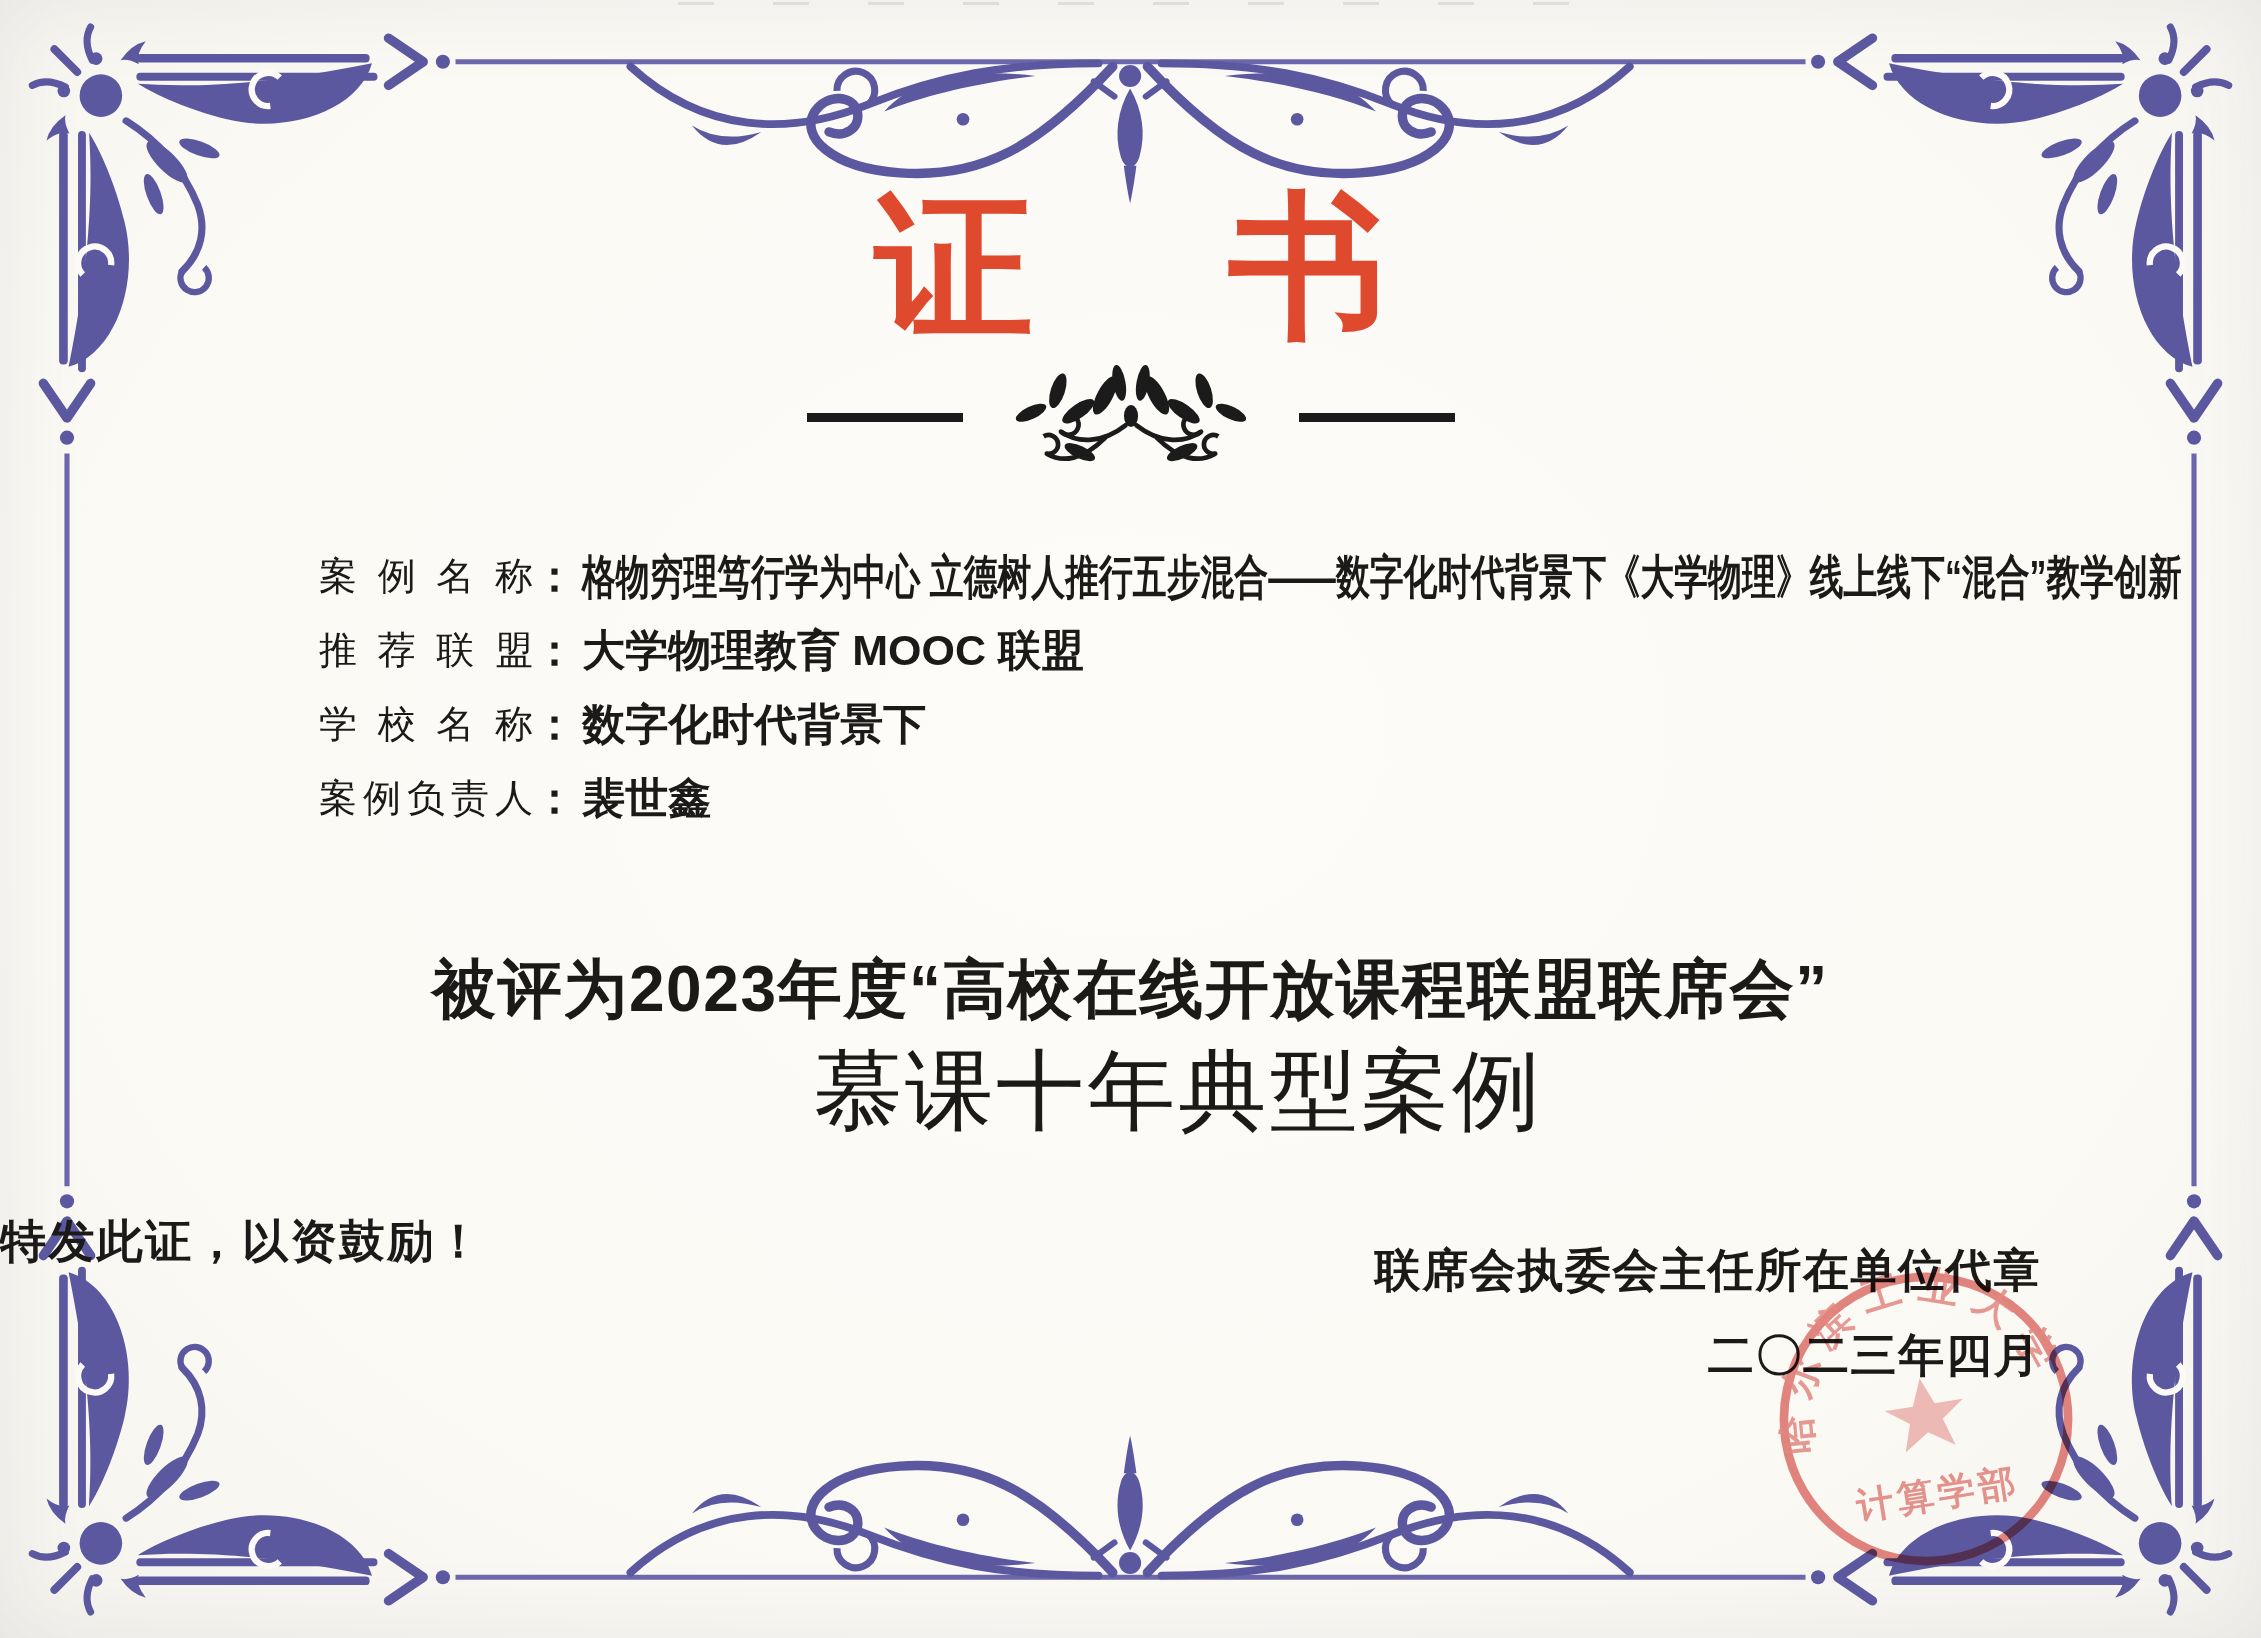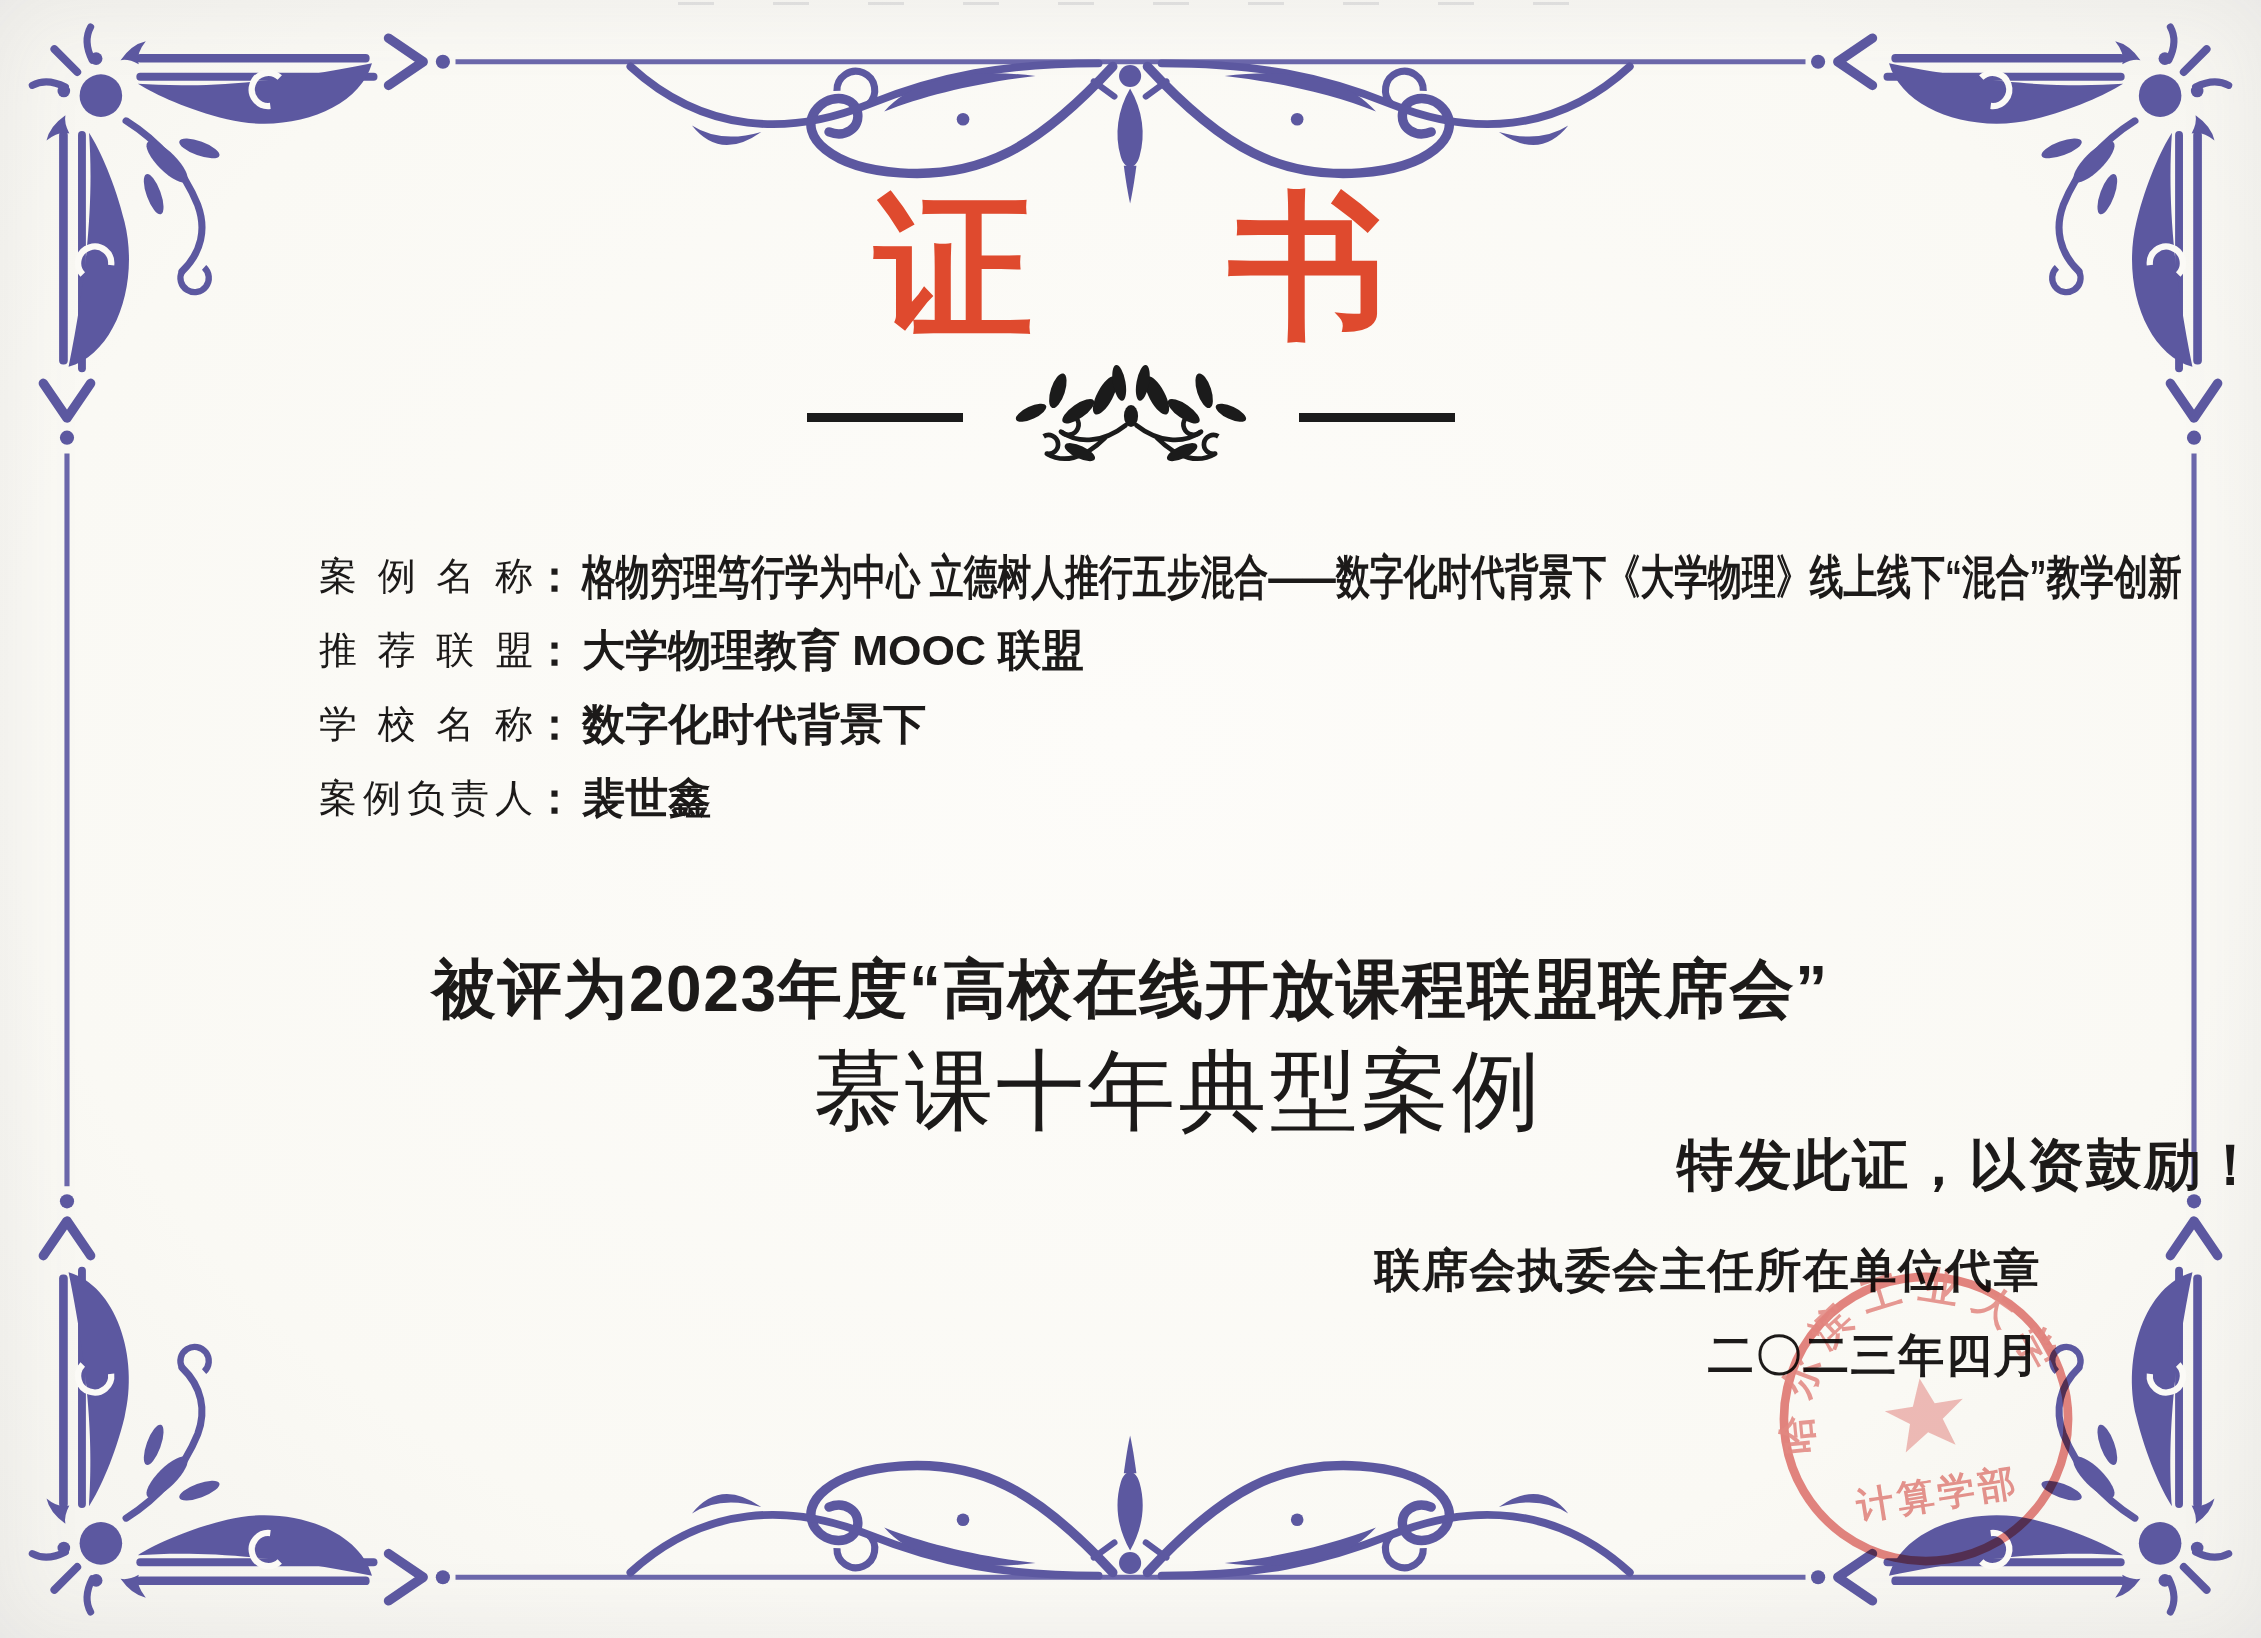--- a/index.html
+++ b/index.html
@@ -48,22 +48,22 @@
   .body-intro{
     position:absolute;top:946px;left:0;width:100%;
     text-align:center;font-size:64px;font-weight:700;letter-spacing:1.6px;
   }
   .body-award{
     position:absolute;top:1032px;left:0;width:100%;
     text-align:center;font-family:"Liberation Serif", serif;
     font-size:88px;font-weight:400;letter-spacing:3.2px;margin-left:48px;
   }
   .body-closing{
-    position:absolute;top:1128px;left:0;width:100%;
-    text-align:right;font-size:56px;font-weight:700;letter-spacing:2.4px;
+    position:absolute;top:1211px;left:0;width:100%;
+    text-align:left;font-size:46px;font-weight:700;letter-spacing:2.4px;
   }
   
   .sig{
     position:absolute;top:1228px;right:220px;
     text-align:right;font-size:46px;font-weight:700;line-height:85px;
     letter-spacing:1.6px;
   }
   
   .seal{
     position:absolute;left:1765px;top:1258px;width:322px;height:322px;

